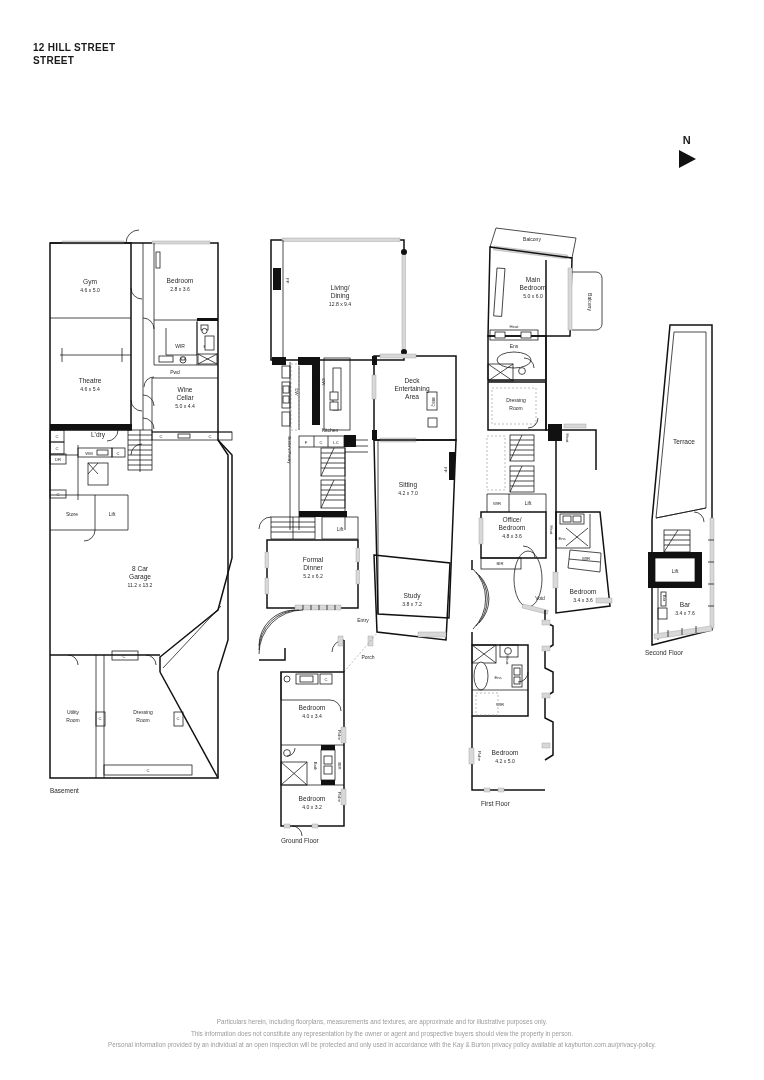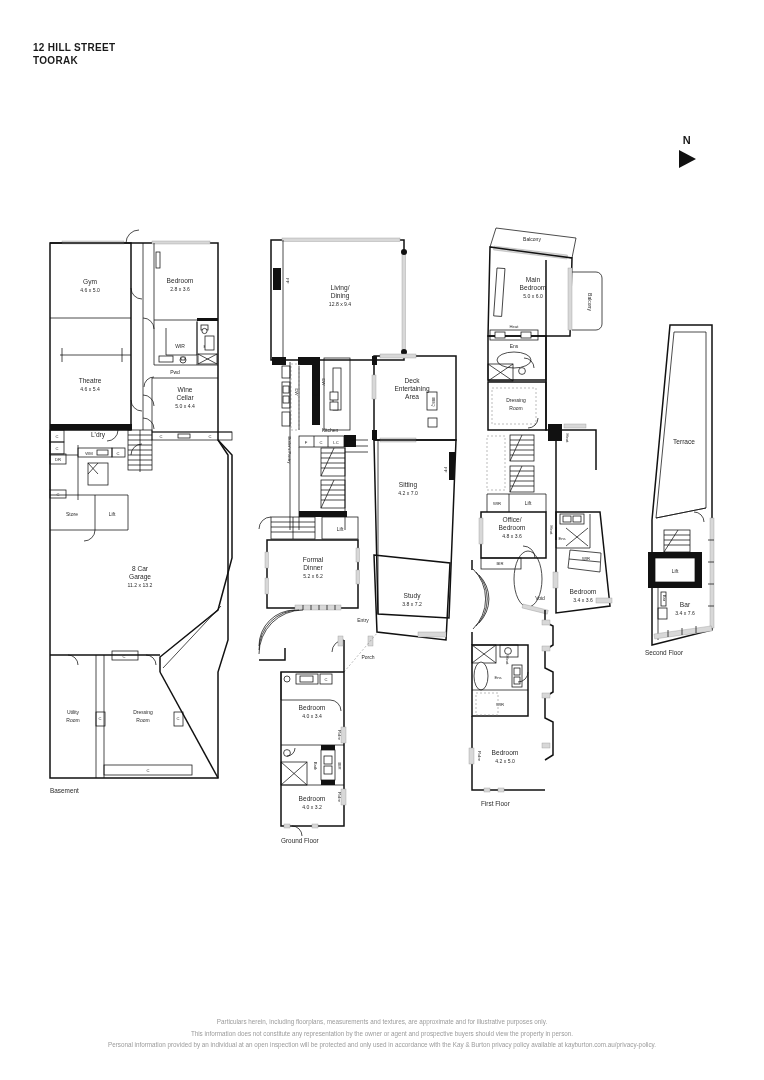--- a/index.html
+++ b/index.html
@@ -34,21 +34,21 @@
   .dot{fill:#111;}
 
   .footer{position:absolute;left:0;right:0;top:1016px;text-align:center;
     font-size:6.3px;line-height:1.85;color:#9b9b9b;}
 </style>
 </head>
 <body>
 
 <div class="title">
   <span>12 HILL STREET</span>
-  <span>TOORAK</span>
+  <span>STREET</span>
 </div>
 
 <div class="north">
   <div class="n">N</div>
   <div class="arw"></div>
 </div>
 
 <svg id="plan" viewBox="0 0 764 1080">
 
   <g>

